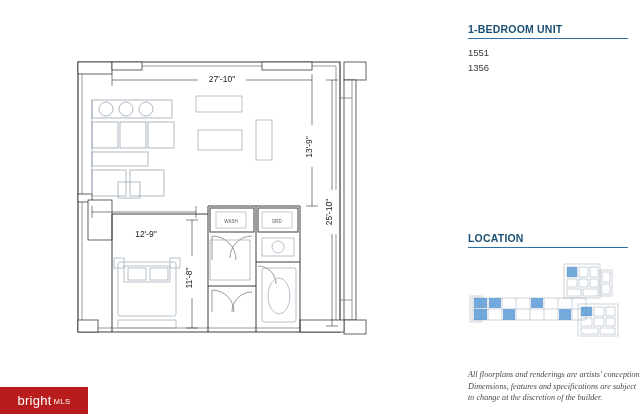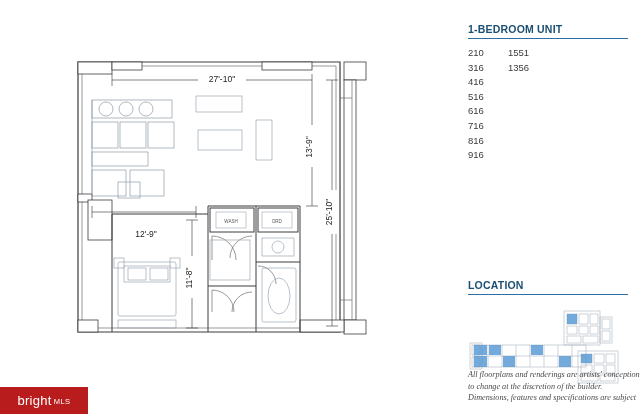--- a/index.html
+++ b/index.html
@@ -45,21 +45,21 @@
   #unit-list {
     margin-top: 7px;
     display: flex;
     font-size: 9.5px;
     color: #3b3b3b;
     line-height: 14.6px;
   }
   #unit-col-a { width: 40px; }
   #unit-col-b { width: 40px; }
 
-  #location-block { position: absolute; left: 13px; top: 232px; width: 160px; margin-top: 47px; }
+  #location-block { position: absolute; left: 13px; top: 232px; width: 160px; }
   #key-plan {
     margin-top: 12px;
     width: 163px; height: 86px;
     position: relative;
   }
   #key-svg { display:block; }
 
   #disclaimer {
     position: absolute;
     left: 13px;
@@ -246,30 +246,20 @@
     </g>
   </svg>
 </div>
 
 <div id="info-panel">
 
   <div id="unit-block">
     <div class="panel-title">1-BEDROOM UNIT</div>
     <div class="panel-rule"></div>
     <div id="unit-list">
-      <div id="unit-col-a">
-        <div>210</div>
-        <div>316</div>
-        <div>416</div>
-        <div>516</div>
-        <div>616</div>
-        <div>716</div>
-        <div>816</div>
-        <div>916</div>
-      </div>
       <div id="unit-col-b">
         <div>1551</div>
         <div>1356</div>
       </div>
     </div>
   </div>
 
   <div id="location-block">
     <div class="panel-title">LOCATION</div>
     <div class="panel-rule"></div>
@@ -324,22 +314,22 @@
           <rect x="91" y="49" width="12" height="11"></rect>
           <rect x="113" y="47" width="11" height="9"></rect>
           <rect x="99" y="7" width="10" height="10"></rect>
         </g>
       </svg>
     </div>
   </div>
 
   <div id="disclaimer">
     <div>All floorplans and renderings are artists' conception.</div>
+    <div>Dimensions, features and specifications are subject</div>
     <div>to change at the discretion of the builder.</div>
-    <div>Dimensions, features and specifications are subject</div>
   </div>
 </div>
 
 <div id="logo">
   <div id="logo-text">
     <span>bright</span><span class="mls">MLS</span>
   </div>
 </div>
 
 </body></html>

